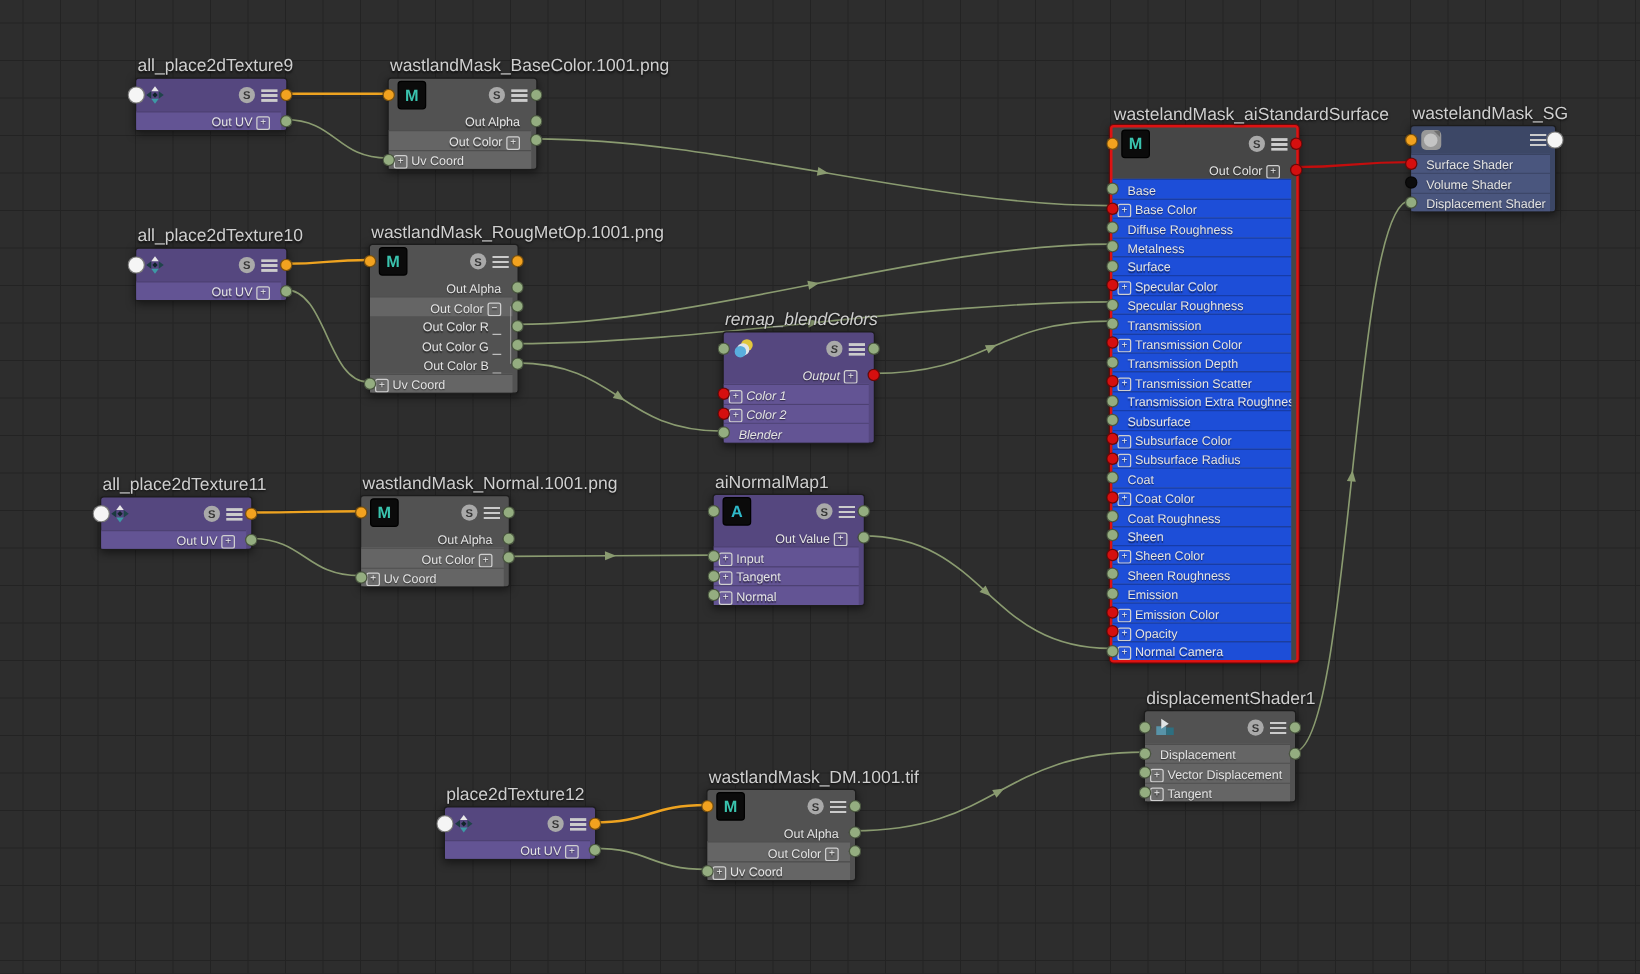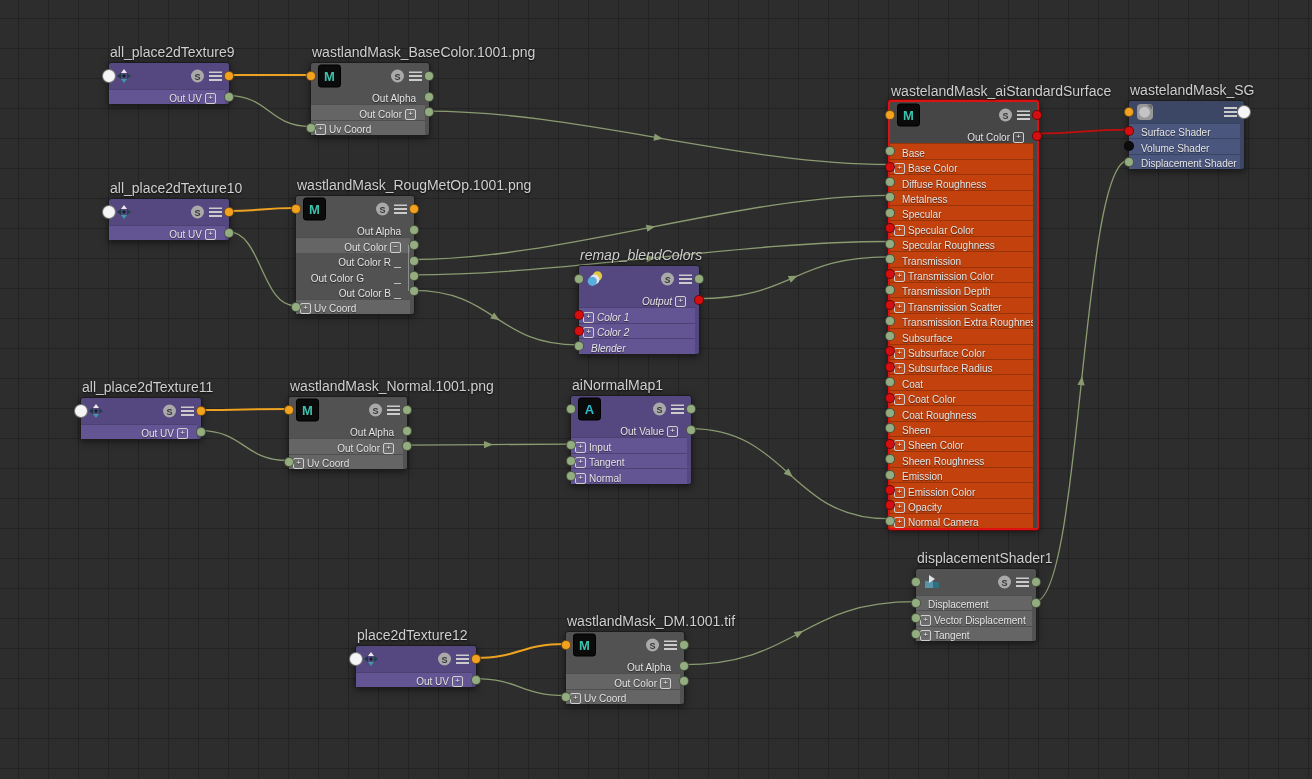--- a/index.html
+++ b/index.html
@@ -38,21 +38,21 @@
         background:repeating-linear-gradient(#cbcbcb 0 2px,transparent 2px 4px);}
   .row{position:absolute;left:0;right:4px;display:flex;align-items:flex-end;
         font-size:10px;color:#e5e5e5;text-shadow:0 1px 1px rgba(0,0,0,.55);
         box-sizing:border-box;white-space:nowrap;overflow:hidden;}
   .row.right{justify-content:flex-end;padding-right:9px;}
   .row.left{padding-left:12px;}
   .row.hasexp{padding-left:4px;}
   .row.hl{box-shadow:inset 0 1px 0 rgba(0,0,0,.22);}
   .purple .row.hl{background:#635494;}
   .gray .row.hl{background:#656565;}
-  .aiss .row.hl{background:#c2410c;}
+  .aiss .row.hl{background:#1d4ed8;}
   .blue .row.hl{background:#4a567e;}
   .exp{width:9px;height:9px;border:1px solid #cfcfcf;border-radius:2px;flex:0 0 auto;
         font-size:8px;line-height:8px;text-align:center;color:#ececec;
         background:rgba(255,255,255,.05);}
   .exp.pre{margin-right:3px;}
   .exp.post{margin-left:3px;}
   .dash{width:7px;height:1px;background:#bdbdbd;margin-left:3px;flex:0 0 auto;}
   .vline{position:absolute;width:1px;background:#bdbdbd;opacity:.55;z-index:1;}
   .port{position:absolute;width:10px;height:10px;border-radius:50%;
         border:1px solid rgba(0,0,0,.5);box-sizing:border-box;z-index:4;}
@@ -195,21 +195,21 @@
         <div class="row right hl" style="top: 41.4px; height: 15.4px;">
           <span>Out Color</span>
           <span class="exp post">−</span>
         </div>
         <span class="port green" style="left: 113px; top: 44.1px;"></span>
         <div class="row right" style="top: 56.8px; height: 15.4px;">
           <span>Out Color R</span>
           <span class="dash"></span>
         </div>
         <span class="port green" style="left: 113px; top: 59.5px;"></span>
-        <div class="row right" style="top: 72.2px; height: 15.4px; gap: 27px;">
+        <div class="row right" style="top: 72.2px; height: 15.4px;">
           <span>Out Color G</span>
           <span class="dash"></span>
         </div>
         <span class="port green" style="left: 113px; top: 74.9px;"></span>
         <div class="row right" style="top: 87.6px; height: 15.4px;">
           <span>Out Color B</span>
           <span class="dash"></span>
         </div>
         <span class="port green" style="left: 113px; top: 90.3px;"></span>
         <div class="row left hl hasexp" style="top: 103px; height: 15.4px;">
@@ -372,21 +372,21 @@
         <span class="port red" style="left: -5px; top: 59.5px;"></span>
         <div class="row left hl" style="top: 72.2px; height: 15.4px;">
           <span>Diffuse Roughness</span>
         </div>
         <span class="port green" style="left: -5px; top: 74.9px;"></span>
         <div class="row left hl" style="top: 87.6px; height: 15.4px;">
           <span>Metalness</span>
         </div>
         <span class="port green" style="left: -5px; top: 90.3px;"></span>
         <div class="row left hl" style="top: 103px; height: 15.4px;">
-          <span>Specular</span>
+          <span>Surface</span>
         </div>
         <span class="port green" style="left: -5px; top: 105.7px;"></span>
         <div class="row left hl hasexp" style="top: 118.4px; height: 15.4px;">
           <span class="exp pre">+</span>
           <span>Specular Color</span>
         </div>
         <span class="port red" style="left: -5px; top: 121.1px;"></span>
         <div class="row left hl" style="top: 133.8px; height: 15.4px;">
           <span>Specular Roughness</span>
         </div>

